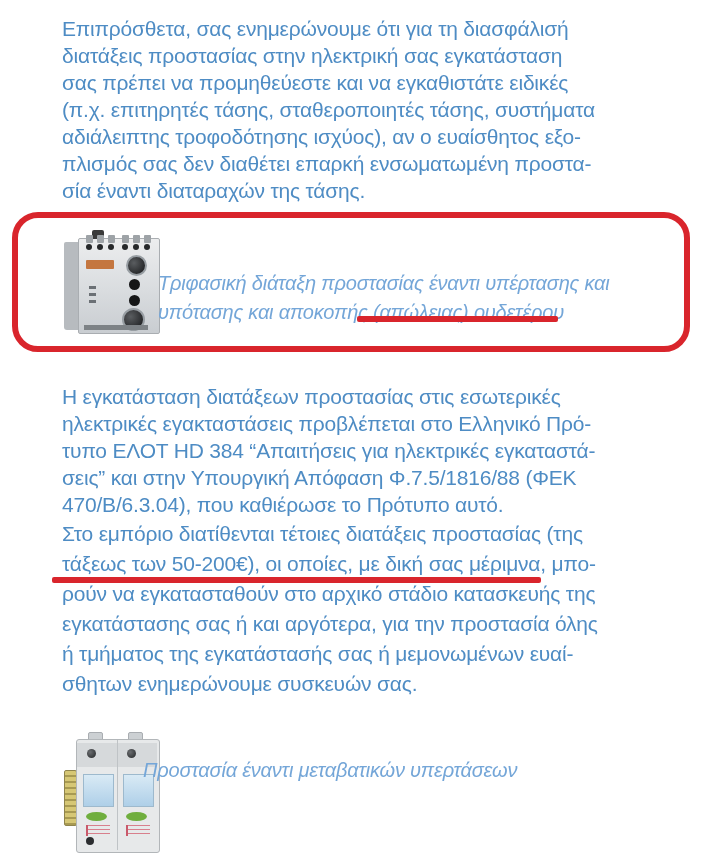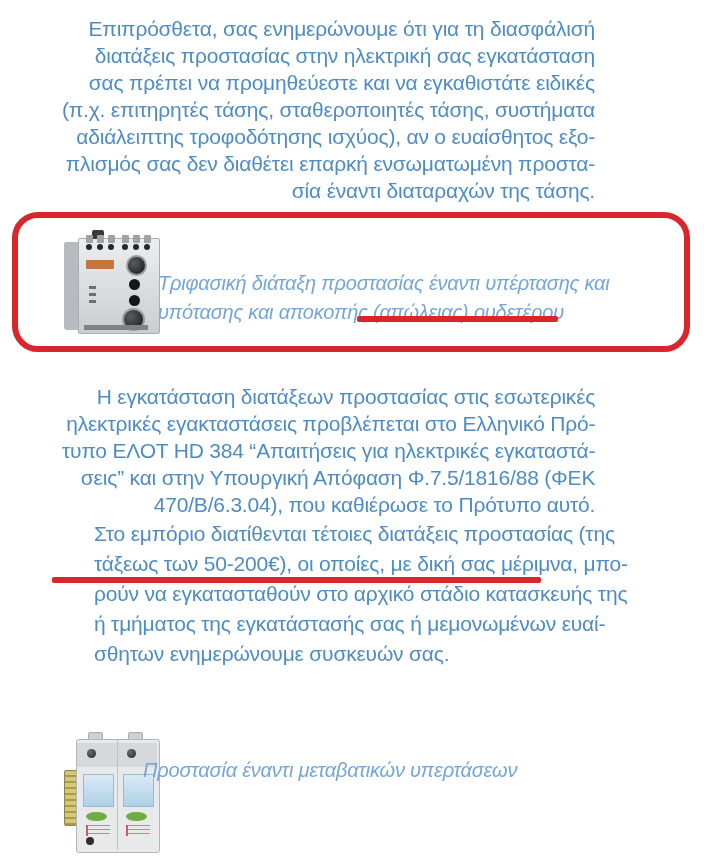--- a/index.html
+++ b/index.html
@@ -6,21 +6,21 @@
   .page{
     position:relative;
     width:704px;height:861px;
     background:#ffffff;
     font-family:"Liberation Sans","DejaVu Sans",sans-serif;
     overflow:hidden;
   }
   
   .para{position:absolute;color:#4e8cc4;font-size:21px;letter-spacing:-0.2px;}
   .para .line{white-space:nowrap;}
-  .p1 .line,.p2 .line{height:27px;line-height:27px;text-align:right;}
+  .p1 .line,.p2 .line{height:27px;line-height:27px;}
   .p3 .line{height:30px;line-height:30px;}
   .caption{position:absolute;color:#74a6d8;font-size:20px;font-style:italic;letter-spacing:-0.2px;}
   .caption .line{white-space:nowrap;height:29px;line-height:29px;}
   
   .red-box{
     position:absolute;left:12px;top:212px;width:678px;height:140px;
     box-sizing:border-box;border:6px solid #d9252c;border-radius:26px;
     background:transparent;
   }
   .red-underline{position:absolute;background:#d9252c;border-radius:2px;}
@@ -107,24 +107,25 @@
   <div class="red-underline ul1"></div>
 
   <div class="para p2" style="left:62px;top:383px;">
     <div class="line">Η εγκατάσταση διατάξεων προστασίας στις εσωτερικές</div>
     <div class="line">ηλεκτρικές εγακταστάσεις προβλέπεται στο Ελληνικό Πρό-</div>
     <div class="line">τυπο ΕΛΟΤ HD 384 “Απαιτήσεις για ηλεκτρικές εγκαταστά-</div>
     <div class="line">σεις” και στην Υπουργική Απόφαση Φ.7.5/1816/88 (ΦΕΚ</div>
     <div class="line">470/Β/6.3.04), που καθιέρωσε το Πρότυπο αυτό.</div>
   </div>
 
-  <div class="para p3" style="left:62px;top:519px;margin-left:32px;">
+  <div class="para p3" style="left:62px;top:519px;">
     <div class="line">Στο εμπόριο διατίθενται τέτοιες διατάξεις προστασίας (της</div>
     <div class="line">τάξεως των 50-200€), οι οποίες, με δική σας μέριμνα, μπο-</div>
     <div class="line">ρούν να εγκατασταθούν στο αρχικό στάδιο κατασκευής της</div>
+    <div class="line">εγκατάστασης σας ή και αργότερα, για την προστασία όλης</div>
     <div class="line">ή τμήματος της εγκατάστασής σας ή μεμονωμένων ευαί-</div>
     <div class="line">σθητων ενημερώνουμε συσκευών σας.</div>
   </div>
 
   <div class="red-underline ul2"></div>
 
   <div class="dev2">
     <div class="d2-comb"></div>
     <div class="d2-tab" style="left:18px;"></div>
     <div class="d2-tab" style="left:58px;"></div>

